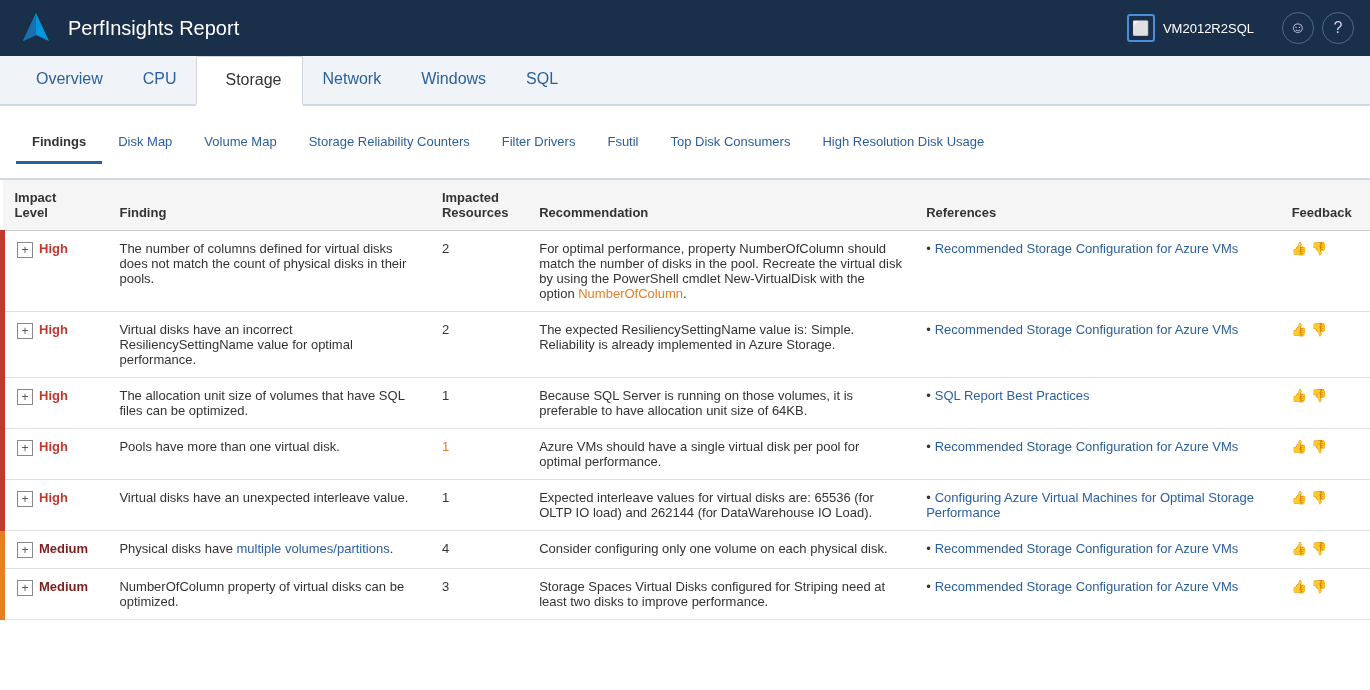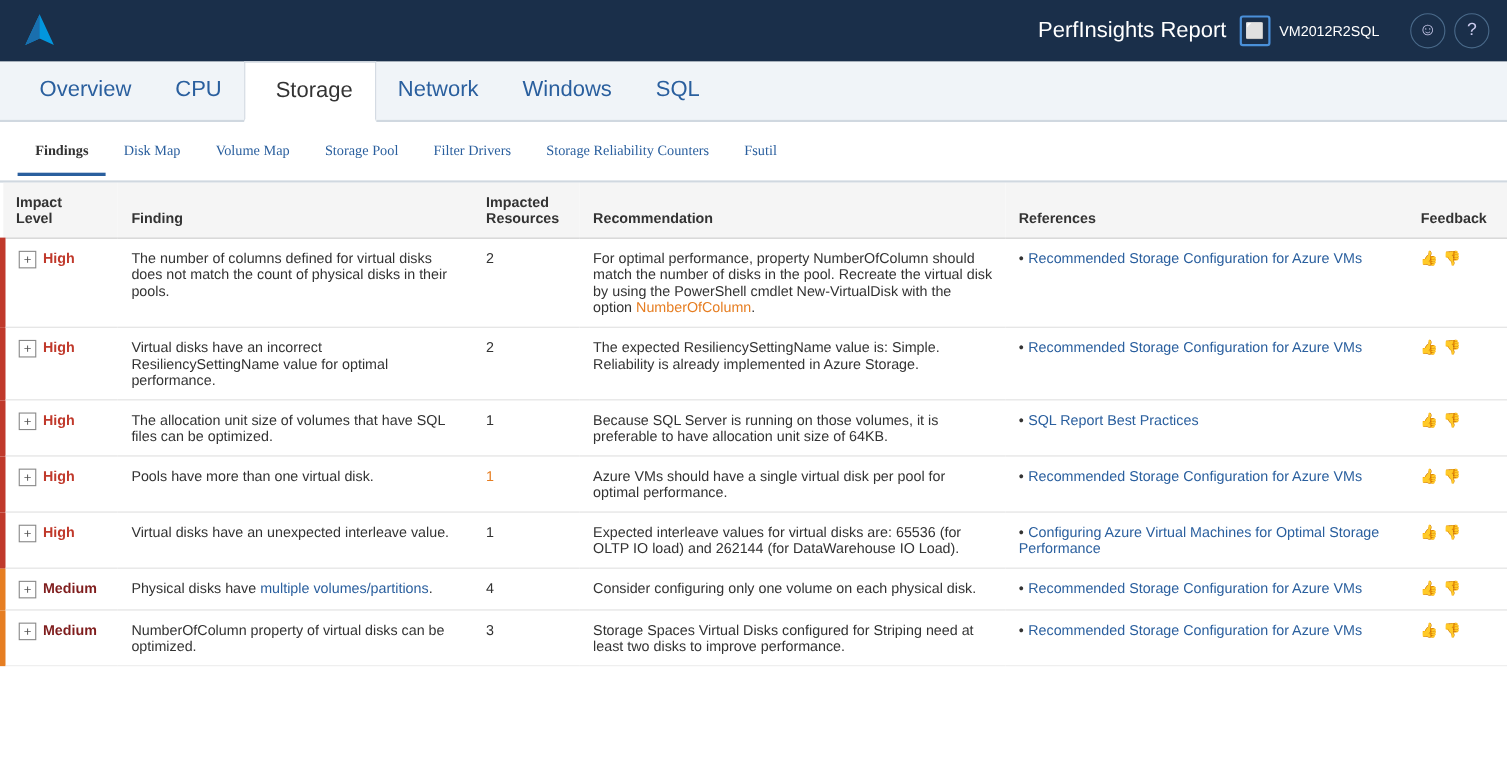--- a/index.html
+++ b/index.html
@@ -6,21 +6,20 @@
     body { font-family: 'Segoe UI', Arial, sans-serif; font-size: 13px; background: #fff; color: #333; }
 
     
     .header {
       background: #1a2f4a;
       height: 56px;
       display: flex;
       align-items: center;
       padding: 0 16px;
       gap: 12px;
-      text-align: right;
     }
     .header-logo {
       width: 40px;
       height: 40px;
       display: flex;
       align-items: center;
       justify-content: center;
     }
     .header-title {
       color: #fff;
@@ -61,44 +60,43 @@
     
     .main-tabs {
       background: #f0f4f8;
       border-bottom: 2px solid #d0d8e0;
       display: flex;
       padding: 0 16px;
     }
     .main-tab {
       padding: 14px 20px;
       cursor: pointer;
-      font-size: 20px;
+      font-size: 16px;
       color: #2a5f9e;
       border-bottom: 3px solid transparent;
       margin-bottom: -2px;
     }
     .main-tab.active {
       background: #fff;
       border-bottom: 3px solid #fff;
       color: #333;
       font-weight: 500;
       border-top: 1px solid #d0d8e0;
       border-left: 1px solid #d0d8e0;
       border-right: 1px solid #d0d8e0;
       padding-left: 28px;
     }
 
     
     .sub-tabs {
       background: #fff;
       border-bottom: 2px solid #d0d8e0;
       display: flex;
-      padding: 6px 16px;
+      padding: 16px 16px;
       flex-wrap: wrap;
-      font-family: Liberation Serif, serif;
     }
     .sub-tab {
       padding: 12px 16px;
       cursor: pointer;
       font-size: 13px;
       color: #2a5f9e;
       border-bottom: 3px solid transparent;
       margin-bottom: -2px;
     }
     .sub-tab.active {
@@ -199,24 +197,25 @@
   <div class="main-tab active">Storage</div>
   <div class="main-tab">Network</div>
   <div class="main-tab">Windows</div>
   <div class="main-tab">SQL</div>
 </div>
 
 <div class="sub-tabs">
   <div class="sub-tab active">Findings</div>
   <div class="sub-tab">Disk Map</div>
   <div class="sub-tab">Volume Map</div>
-  <div class="sub-tab">Storage Pool</div>
+  <div class="sub-tab">Storage Reliability Counters</div>
   <div class="sub-tab">Filter Drivers</div>
-  <div class="sub-tab">Storage Reliability Counters</div>
   <div class="sub-tab">Fsutil</div>
+  <div class="sub-tab">Top Disk Consumers</div>
+  <div class="sub-tab">High Resolution Disk Usage</div>
 </div>
 
 <div class="content">
   <table class="findings-table">
     <thead>
       <tr>
         <th class="col-impact">Impact<br>Level</th>
         <th class="col-finding">Finding</th>
         <th class="col-impacted">Impacted<br>Resources</th>
         <th class="col-recommendation">Recommendation</th>

